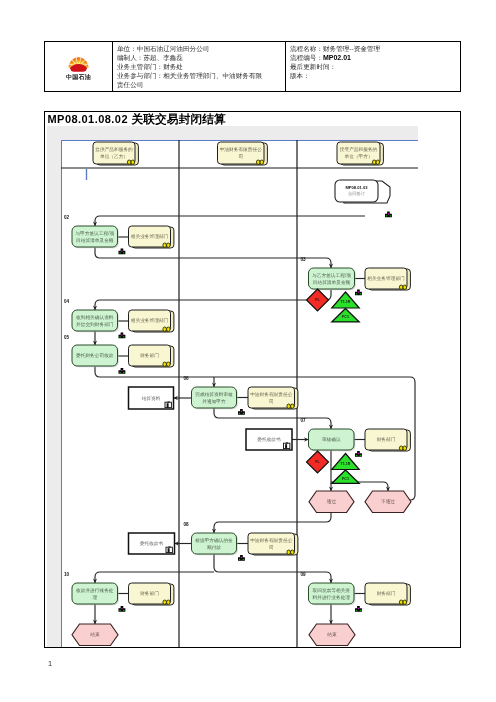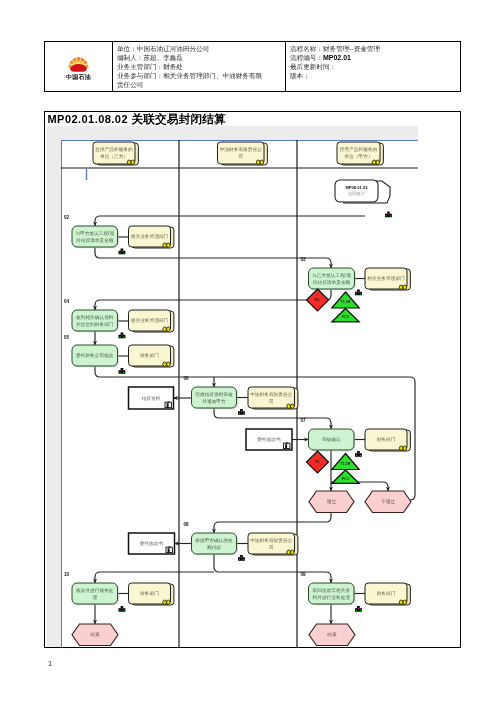--- a/index.html
+++ b/index.html
@@ -58,21 +58,21 @@
   </div>
   <div class="hdr-right">
     <div class="hline"><span>流程名称：</span><span>财务管理--资金管理</span></div>
     <div class="hline"><span>流程编号：</span><b>MP02.01</b></div>
     <div class="hline">最后更新时间：</div>
     <div class="hline">版本：</div>
   </div>
 </div>
 
 <div class="frame"></div>
-<div class="title"><span>MP02.01.08.02</span> <span class="cjk">关联交易封闭结算</span></div>
+<div class="title"><span>MP08.01.08.02</span> <span class="cjk">关联交易封闭结算</span></div>
 <div class="grayv"></div>
 <div class="grayh"></div>
 <div class="lanes"></div>
 
 <svg class="chart" id="chart">
     <g>
       <line x1="179" y1="140" x2="179" y2="647" stroke="#1a1a1a" stroke-width="1.2"></line>
       <line x1="297" y1="140" x2="297" y2="647" stroke="#1a1a1a" stroke-width="1.2"></line>
       <line x1="61" y1="168" x2="418" y2="168" stroke="#1a1a1a" stroke-width="1.2"></line>
       <line x1="86.5" y1="169" x2="86.5" y2="180" stroke="#5b7cc4" stroke-width="1.4"></line>

